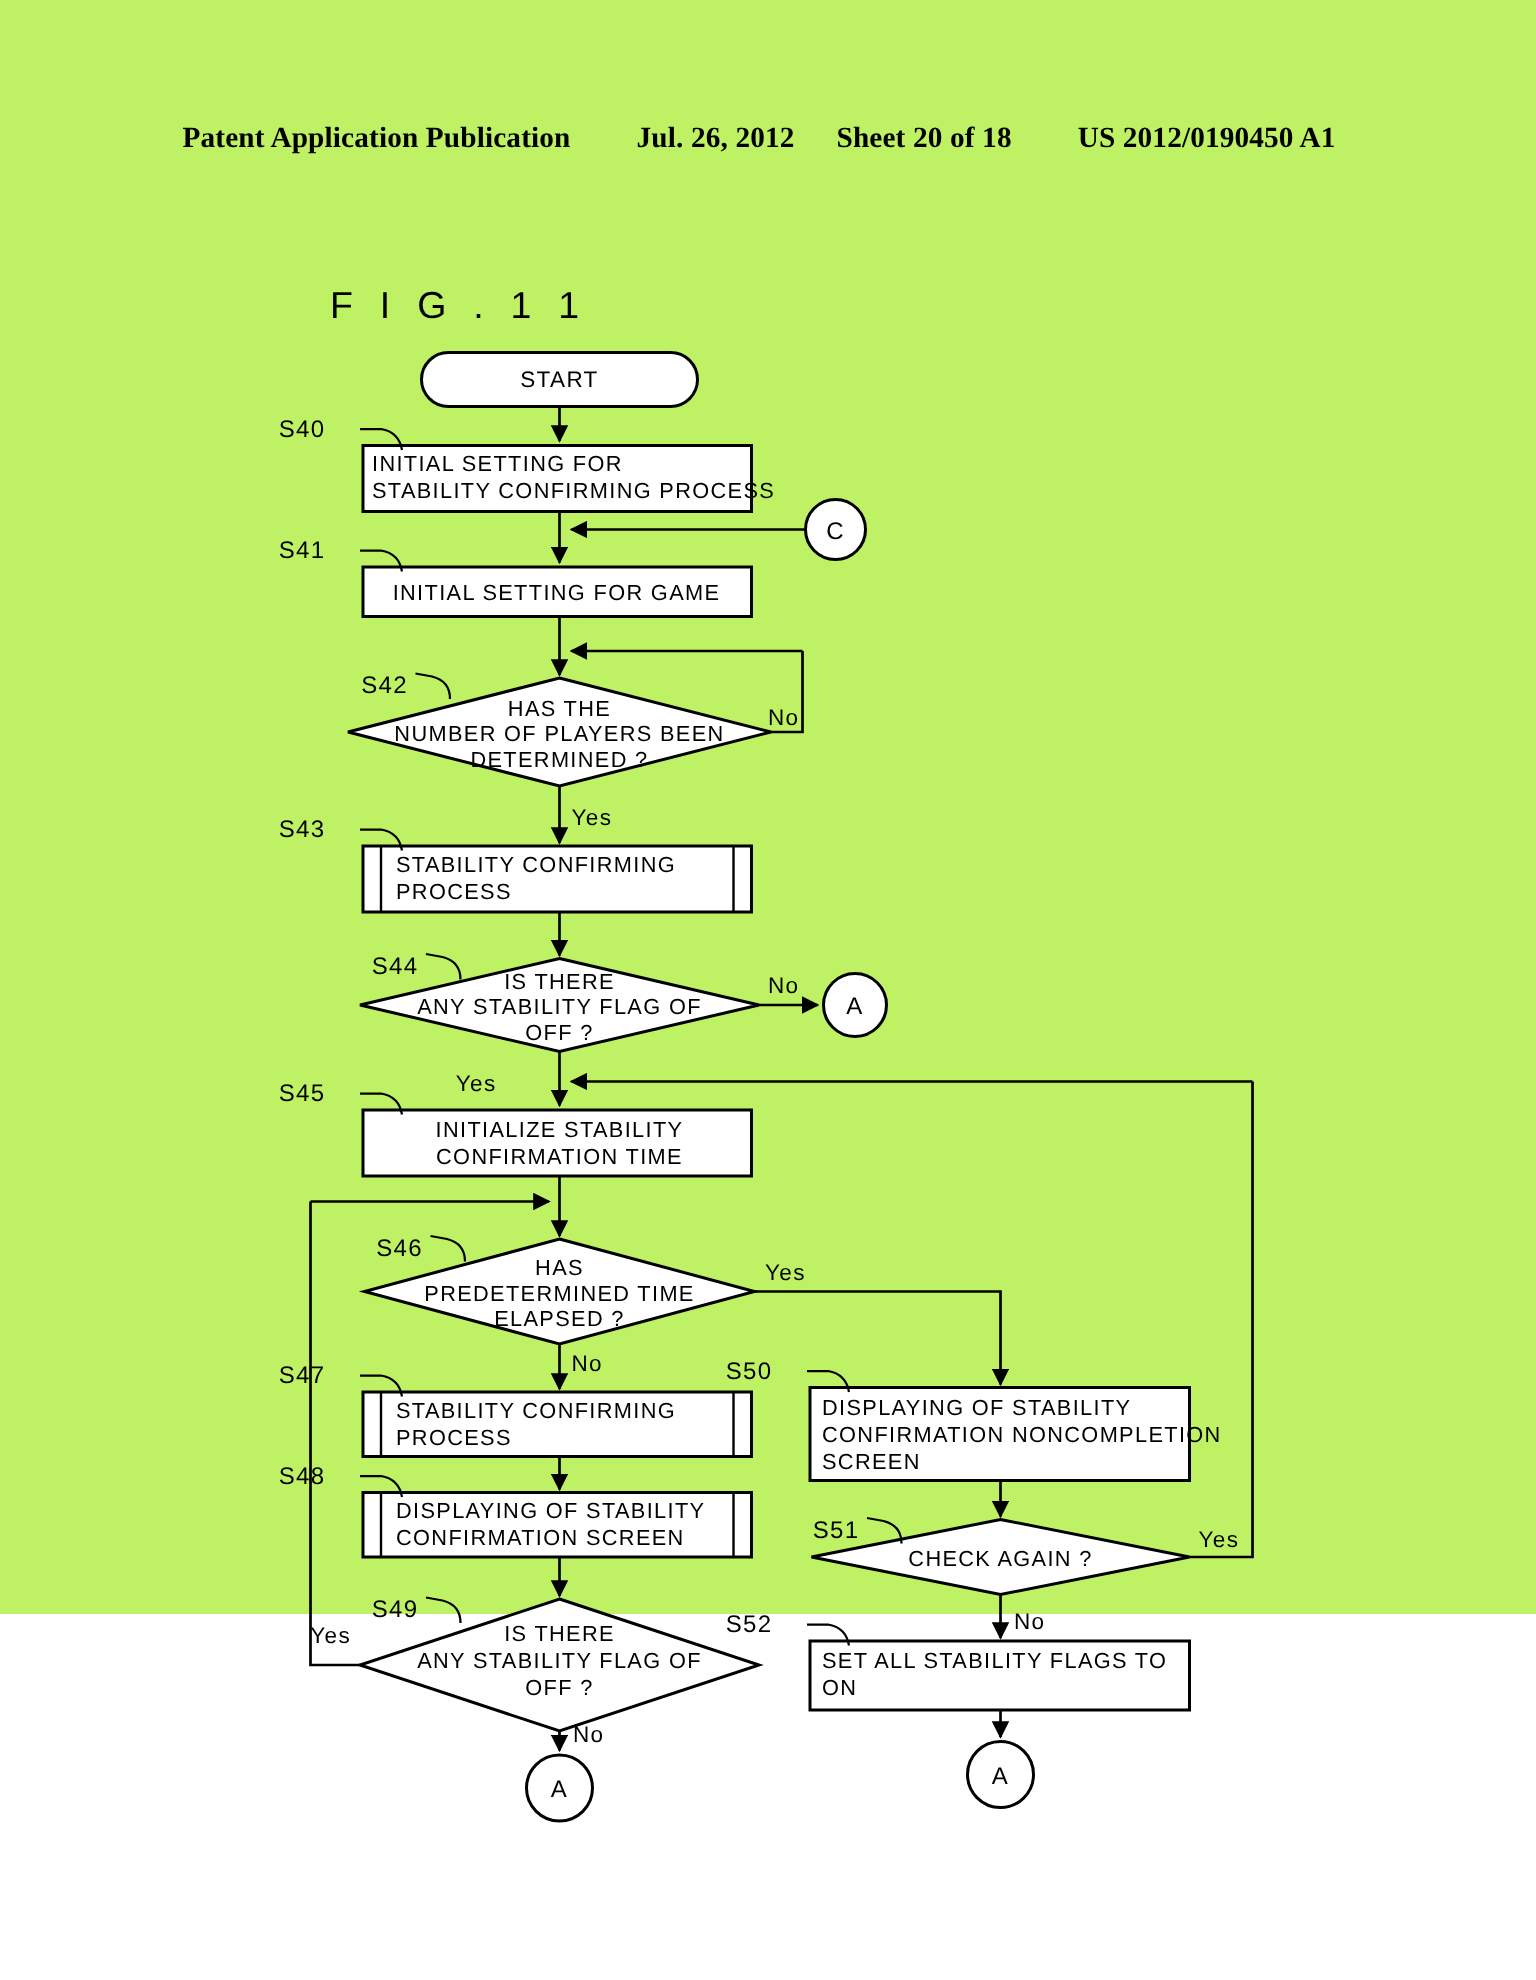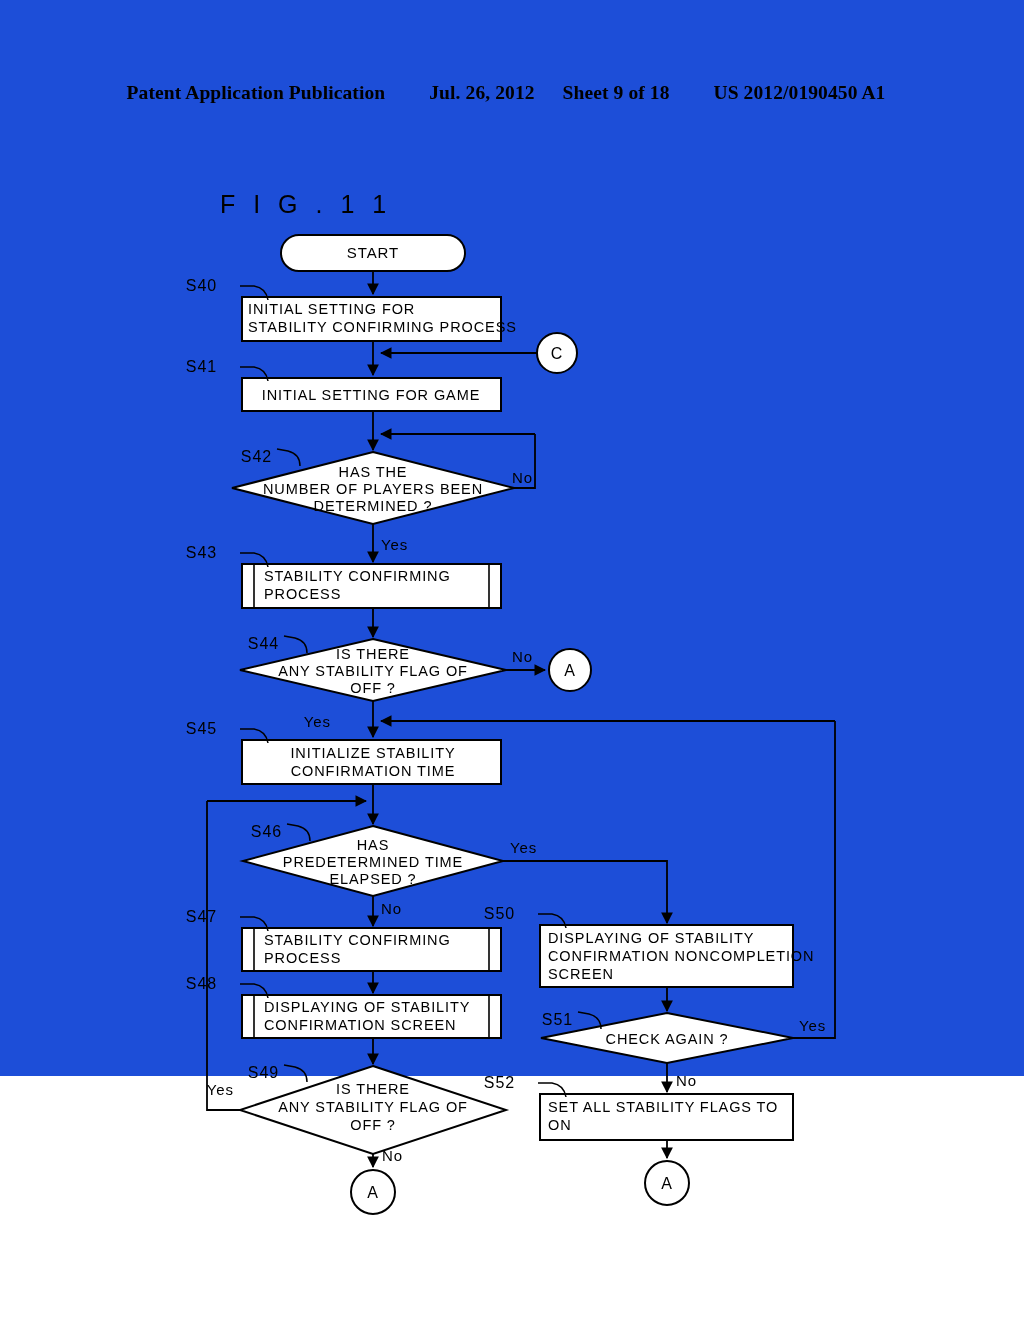--- a/index.html
+++ b/index.html
@@ -13,21 +13,21 @@
     height: 1320px;
     position: relative;
     font-family: "Liberation Sans", sans-serif;
     color: #000000;
     overflow: hidden;
   }
   #page {
     position: relative;
     width: 1024px;
     height: 1076px;
-    background: #1d4ed8;
+    background: #bef264;
     text-align: right;
   }
   
   #page-header {
     position: absolute;
     left: 0;
     top: 82px;
     width: 1024px;
     height: 30px;
     display: flex;
@@ -81,21 +81,21 @@
   .leader { stroke: #000000; stroke-width: 1.5; fill: none; }
 </style>
 </head>
 <body>
 
 <div id="page">
 
   <div id="page-header">
     <span class="hdr-pub">Patent Application Publication</span>
     <span class="hdr-date">Jul. 26, 2012</span>
-    <span class="hdr-sheet">Sheet 9 of 18</span>
+    <span class="hdr-sheet">Sheet 20 of 18</span>
     <span class="hdr-pat">US 2012/0190450 A1</span>
   </div>
 
   <div id="fig-label">F I G .   1 1</div>
 
   <svg id="flow-svg" viewBox="0 0 1024 1320">
     <defs>
       <marker id="arrow" viewBox="0 0 10 10" refX="9" refY="5" markerWidth="6.5" markerHeight="6.5" orient="auto-start-reverse">
         <path d="M 0 0 L 10 5 L 0 10 z" fill="#000"></path>
       </marker>

